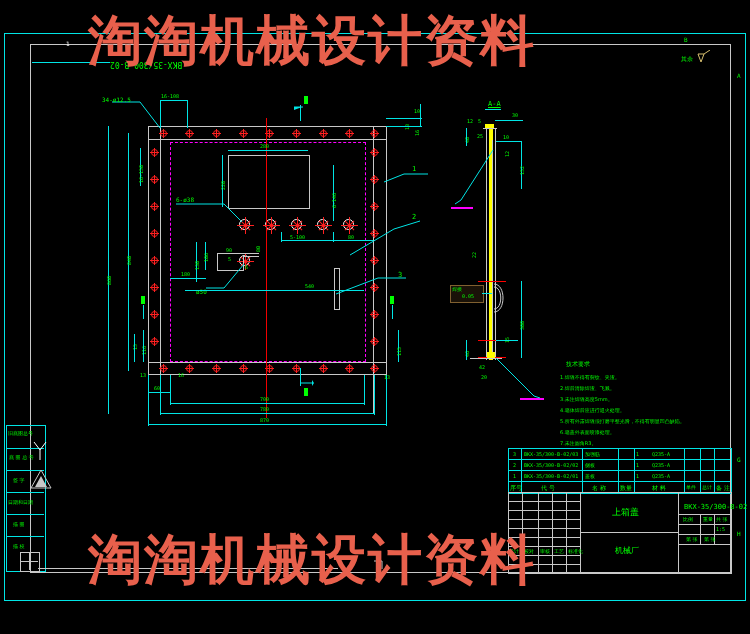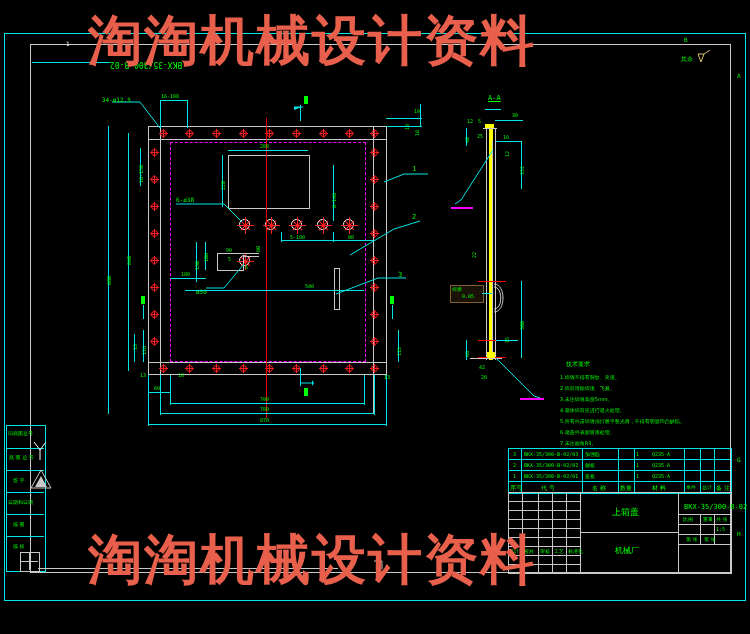--- a/index.html
+++ b/index.html
@@ -329,21 +329,21 @@
   <div class="ln" style="left:398px;top:330px;width:1px;height:32px;"></div>
   <div class="t rot90" style="left:396px;top:356px;">115</div>
   <div class="t" style="left:384px;top:374px;">13</div>
   <div class="t" style="left:414px;top:108px;">10</div>
   <div class="t rot90" style="left:414px;top:136px;">16</div>
   <div class="t rot90" style="left:404px;top:130px;">18</div>
   <div class="ln" style="left:386px;top:118px;width:36px;height:1px;"></div>
   <div class="ln" style="left:386px;top:126px;width:36px;height:1px;"></div>
   <div class="ln" style="left:420px;top:104px;width:1px;height:22px;"></div>
 
-  <div class="t t7" style="left:488px;top:94px;text-decoration:underline;">A-A</div>
+  <div class="t t7" style="left:488px;top:100px;text-decoration:underline;">A-A</div>
   <div class="ln" style="left:485px;top:109px;width:16px;height:1px;"></div>
 
   <div class="lny" style="left:489px;top:128px;width:4px;height:232px;"></div>
   <div class="lnw" style="left:486px;top:128px;width:1px;height:232px;"></div>
   <div class="lnw" style="left:495px;top:128px;width:1px;height:232px;"></div>
   <div class="lnw" style="left:492px;top:140px;width:1px;height:215px;"></div>
 
   <div class="lnw" style="left:483px;top:128px;width:14px;height:1px;"></div>
   <div class="lny" style="left:485px;top:124px;width:9px;height:4px;"></div>
 

